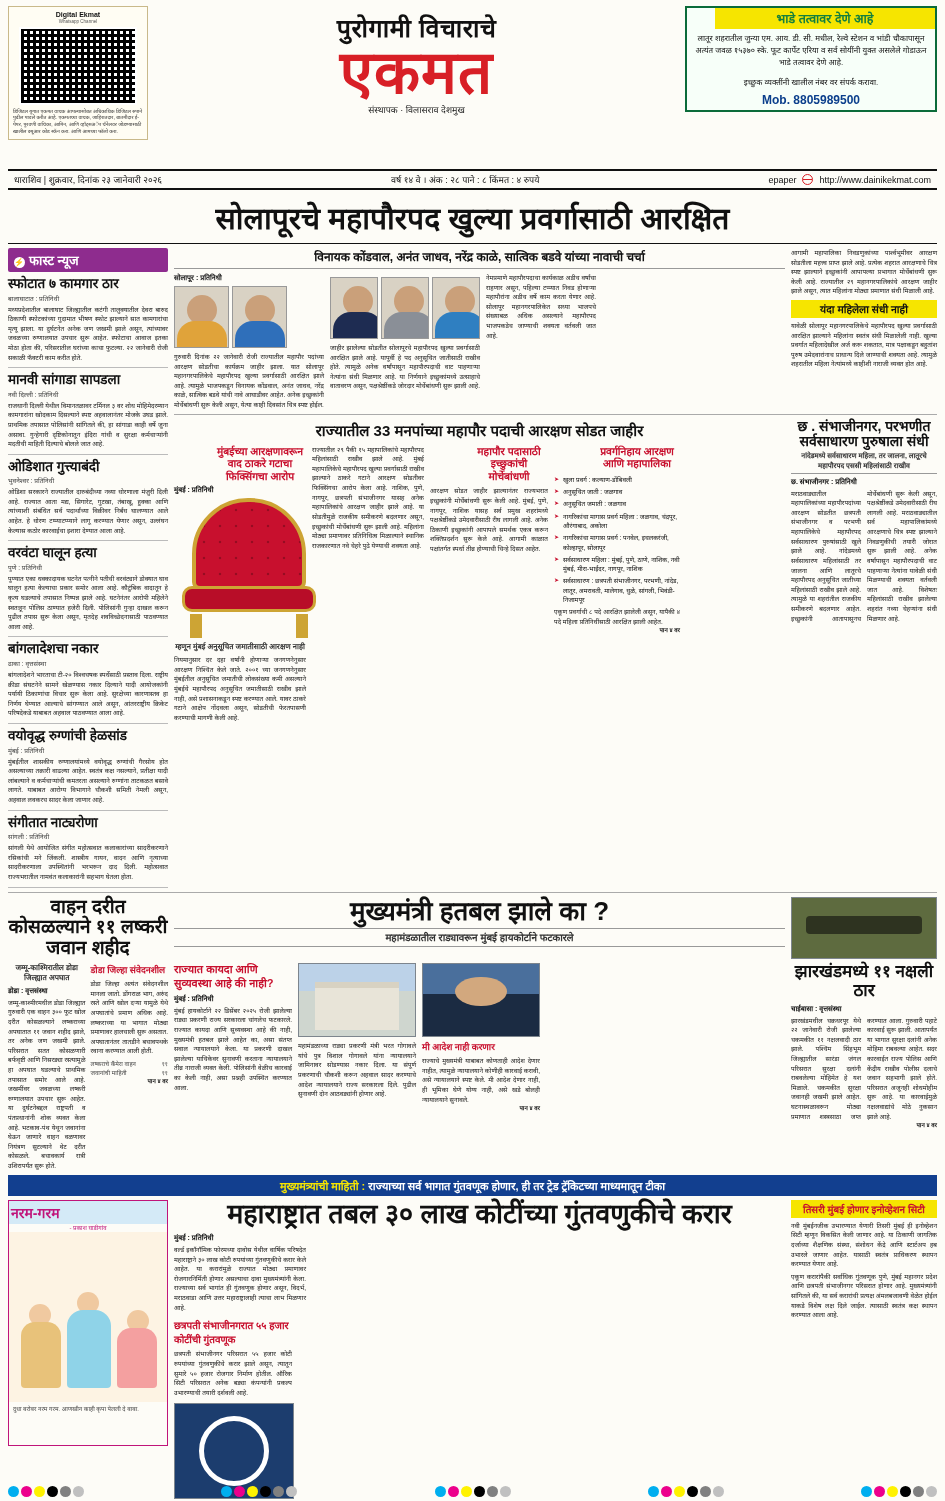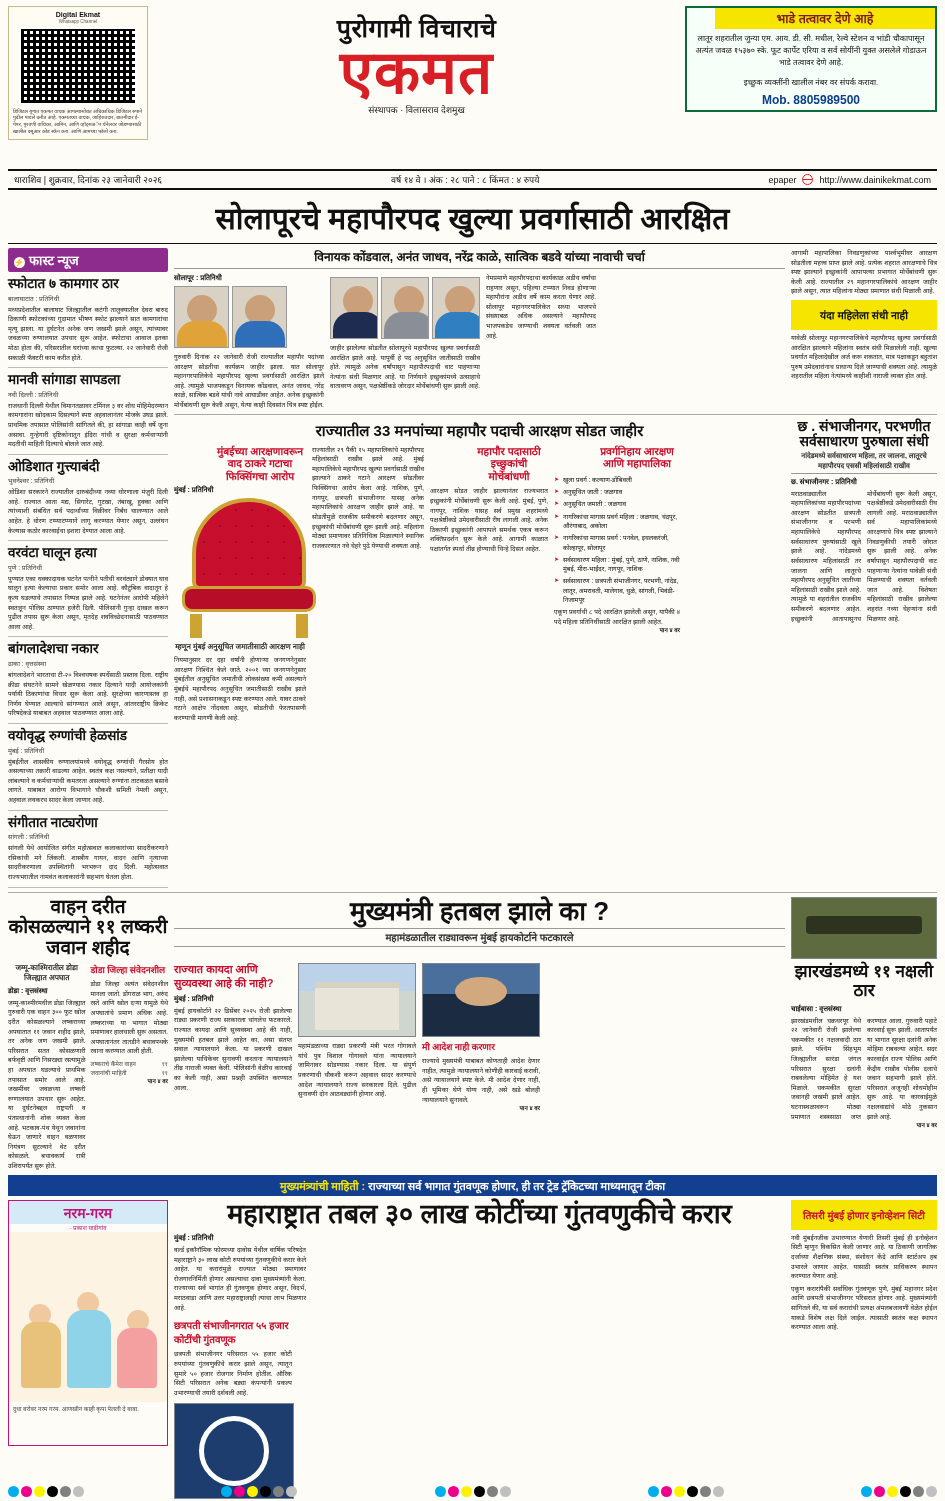--- a/index.html
+++ b/index.html
@@ -23,21 +23,21 @@
       repeating-linear-gradient(0deg,#000 0 3px,transparent 3px 6px);
       background-blend-mode:multiply; border:2px solid #fff; }
   .qr-cap { font-size:5px; color:#333; line-height:1.35; text-align:left; margin-top:3px; }
 
   .title-block { flex:1; text-align:center; padding-top:4px; }
   .tagline { font-size:25px; font-weight:bold; color:#111; letter-spacing:0.5px; }
   .logo { font-size:60px; font-weight:bold; color:#d81f26; line-height:0.95; letter-spacing:1px; }
   .founder { font-size:9px; color:#222; margin-top:2px; }
 
   .ad-box { width:252px; border:2px solid #0b6b3a; background:#f7fff9; }
-  .ad-head { background:#f6e500; color:#7f1d1d; font-size:12.5px; font-weight:bold; text-align:center; padding:2px 0;margin-left:28px; }
+  .ad-head { background:#f6e500; color:#15803d; font-size:12.5px; font-weight:bold; text-align:center; padding:2px 0;margin-left:28px; }
   .ad-body { font-size:8px; line-height:1.5; text-align:center; padding:4px 5px; color:#111; }
   .ad-phone { font-size:12px; font-weight:bold; color:#0b3f8c; text-align:center; padding-bottom:3px; }
 
   
   .infobar { display:flex; align-items:center; justify-content:space-between;
     border-top:2px solid #111; border-bottom:2px solid #111; margin-top:3px; padding:2px 6px; font-size:9px; }
   .infobar .mid { font-size:9px; }
   .infobar .right { display:flex; align-items:center; gap:6px; font-size:9px; }
   .globe { width:11px; height:11px; border-radius:50%; border:1.4px solid #d81f26; display:inline-block; position:relative; }
   .globe:after { content:""; position:absolute; left:0; top:4px; width:9px; height:1.2px; background:#d81f26; }
@@ -65,21 +65,21 @@
   .face { width:55px; height:62px; border:1px solid #999; background:#d9d2c4; position:relative; overflow:hidden;}
   .face .h { position:absolute; left:12px; top:8px; width:30px; height:30px; border-radius:50%; background:#caa07a;}
   .face .b { position:absolute; left:2px; bottom:0; width:50px; height:26px; border-radius:18px 18px 0 0; background:#2c3c6b;}
   .face.f1 .b{background:#e0a33a;} .face.f2 .b{background:#2f6fba;} .face.f3 .b{background:#1e2c52;}
   .face.f4 .b{background:#8a8f97;} .face.f5 .b{background:#2f7fc1;}
   .cap { font-size:5.5px; text-align:center; line-height:1.3; color:#333; }
 
   .body-txt { font-size:6.4px; line-height:1.5; text-align:justify; color:#1a1a1a; }
   .byline { font-size:7px; font-weight:bold; }
 
-  .yellowbar { background:#f6e500; font-size:10.5px; font-weight:bold; text-align:center; padding:8px; }
+  .yellowbar { background:#f6e500; font-size:10.5px; font-weight:bold; text-align:center; padding:2px; }
 
   .mega { text-align:center; font-size:31px; font-weight:bold; color:#111; line-height:1.05; }
   .mega2 { text-align:center; font-size:15px; font-weight:bold; margin-top:1px; }
 
   .chair { width:150px; height:140px; margin:4px auto; position:relative; }
   .chair .back { position:absolute; left:18px; top:0; width:114px; height:92px; border-radius:56px 56px 8px 8px;
       background:#c8102e; border:4px solid #cda434;
       background-image: radial-gradient(circle, rgba(0,0,0,.25) 1.4px, transparent 1.6px);
       background-size:16px 16px; }
   .chair .seat { position:absolute; left:8px; top:88px; width:134px; height:26px; border-radius:10px; background:#b80d28; border:3px solid #cda434;}
@@ -104,21 +104,21 @@
   .photo.wef { background:#1c3d6e; }
   .photo.wef:after{content:""; position:absolute; left:50%; top:50%; transform:translate(-50%,-50%);
      width:60px;height:60px;border-radius:50%;border:5px solid #fff;}
   .photo.leader { background:linear-gradient(#d9e4ee 0 45%, #2d3a55 45% 100%); }
   .photo.leader:after{content:""; position:absolute; left:30%; top:14%; width:40%; height:42%; border-radius:50%; background:#dbb18b;}
 
   .bluebar { background:#123f8f; color:#fff; font-size:11px; font-weight:bold; text-align:center; padding:3px; }
   .bluebar .mag { color:#f6e500; }
 
   .pinkbox { border:1px solid #c0147a; }
-  .pink-hd { background:#d4eaf7; color:#c0147a; font-size:14px; font-weight:bold; text-align:center; padding:2px; }
+  .pink-hd { background:#d4eaf7; color:#c0147a; font-size:14px; font-weight:bold; text-align:left; padding:2px; }
   .cartoon { height:170px; background:#fdf3e3; position:relative; overflow:hidden;}
   .cartoon .p1{position:absolute;left:12px;bottom:14px;width:40px;height:66px;background:#e8c27a;border-radius:14px 14px 4px 4px;}
   .cartoon .p2{position:absolute;left:58px;bottom:14px;width:44px;height:78px;background:#8fd3e8;border-radius:16px 16px 4px 4px;}
   .cartoon .p3{position:absolute;right:10px;bottom:14px;width:40px;height:60px;background:#f4a0a0;border-radius:14px 14px 4px 4px;}
   .cartoon .hd{position:absolute;width:22px;height:22px;border-radius:50%;background:#f0c9a0;}
 
   .ruler { border-top:1px solid #aaa; margin:4px 0; }
 
   .colorbar { position:absolute; left:8px; bottom:4px; width:929px; display:flex; justify-content:space-between; }
   .cb-group { display:flex; gap:2px; }

